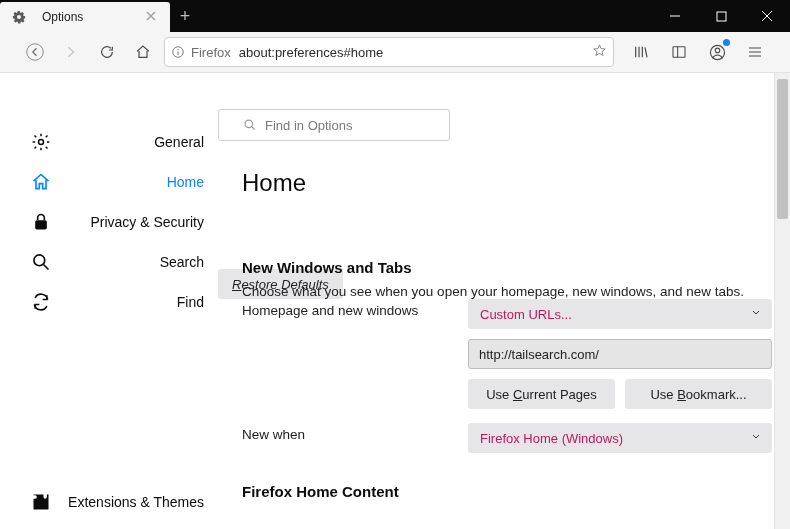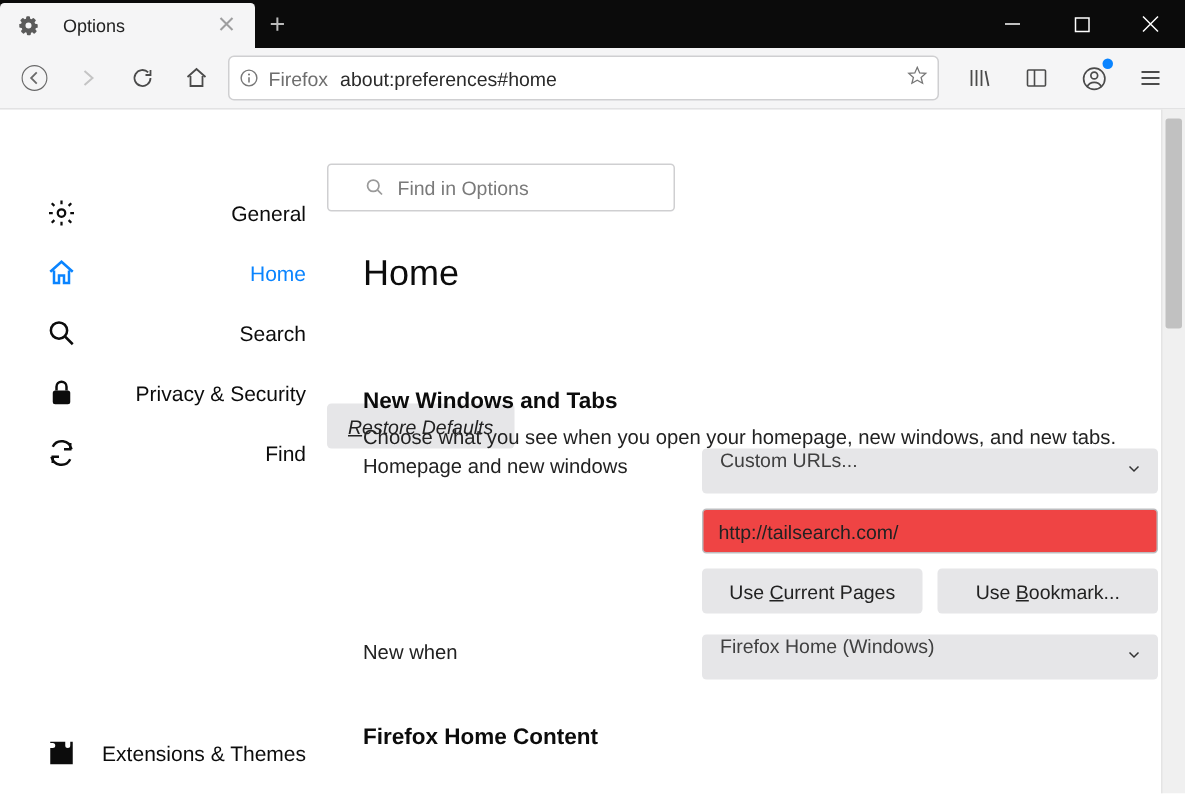--- a/index.html
+++ b/index.html
@@ -10,21 +10,21 @@
 .tab { display: flex; align-items: center; gap: 16px; background: #f5f5f6; color: #222; padding: 0 14px 0 12px; margin-top: 2px; border-top-left-radius: 3px; border-top-right-radius: 3px; font-size: 12px; min-width: 170px; }
 .tab .tab-icon { width: 14px; height: 14px; display: inline-flex; }
 .tab .close { margin-left: auto; opacity: .6; }
 .newtab { display: flex; align-items: center; justify-content: center; width: 30px; color: #bbb; font-size: 18px; }
 .spacer { flex: 1; }
 .win-controls { display: flex; }
 .win-btn { width: 46px; display: flex; align-items: center; justify-content: center; color: #fff; }
 .win-btn svg { stroke: #fff; fill: none; }
 
 
-.toolbar { height: 41px; background: #f5f5f6; border-bottom: 1px solid #e2e2e3; display: flex; align-items: center; padding: 0 8px; gap: 6px; }
+.toolbar { height: 41px; background: #f5f5f6; border-bottom: 1px solid #e2e2e3; display: flex; align-items: center; padding: 0 20px; gap: 6px; }
 .tbtn { width: 30px; height: 30px; display: flex; align-items: center; justify-content: center; border-radius: 4px; color: #4b4b4b; }
 .tbtn.disabled { opacity: .35; }
 .urlbar { flex: 1; height: 30px; background: #fff; border: 1px solid #cfcfd1; border-radius: 4px; display: flex; align-items: center; padding: 0 6px; gap: 8px; font-size: 13px; color: #2a2a2a; }
 .urlbar .identity { display: flex; align-items: center; gap: 6px; color: #6e6e6e; }
 .urlbar .star { margin-left: auto; color: #6e6e6e; }
 .right-tools { display: flex; align-items: center; gap: 8px; padding-left: 6px; }
 .acct { position: relative; }
 .acct .dot { position: absolute; top: 2px; right: 2px; width: 7px; height: 7px; background: #0a84ff; border-radius: 50%; }
 
 
@@ -42,23 +42,23 @@
 .restore { position: absolute; top: 72px; right: 24px; height: 30px; padding: 0 14px; background: #e6e6e8; border: none; border-radius: 3px; font-size: 13px; color: #222; font-style: italic; }
 .restore u { text-decoration: underline; text-underline-offset: 1px; }
 
 h2.section-heading { font-size: 15px; font-weight: 700; color: #0c0c0c; margin-top: 32px; }
 .desc { font-size: 13.5px; color: #222; margin-top: 8px; }
 
 .form-row { display: flex; gap: 16px; }
 .form-row.tight { margin-top: 14px; }
 .form-label { width: 210px; font-size: 13.5px; color: #222; padding-top: 4px; }
 .form-controls { flex: 1; display: flex; flex-direction: column; gap: 10px; }
-.select { position: relative; background: #e6e6e8; border-radius: 3px; height: 30px; display: flex; padding: 0 12px; font-size: 13px; color: #404040; }
+.select { position: relative; background: #e6e6e8; border-radius: 3px; height: 30px; display: flex; align-items: center; padding: 0 12px; font-size: 13px; color: #be185d; }
 .select .chev { position: absolute; right: 10px; top: 50%; transform: translateY(-50%); }
-.text-input { height: 30px; border: 1px solid #bdbdc0; border-radius: 3px; padding: 0 10px; font-size: 13px; color: #222; background: #ef4444; }
+.text-input { height: 30px; border: 1px solid #bdbdc0; border-radius: 3px; padding: 0 10px; font-size: 13px; color: #222; background: #e5e5e5; }
 .btn-row { display: flex; gap: 10px; }
 .gbtn { flex: 1; height: 30px; background: #e6e6e8; border: none; border-radius: 3px; font-size: 13px; color: #222; }
 .gbtn u { text-decoration: underline; }
 
 .vscroll { position: absolute; right: 0; top: 0; width: 16px; height: 100%; background: #f0f0f0; border-left: 1px solid #e4e4e4; }
 .thumb { position: absolute; left: 2px; right: 2px; top: 6px; height: 140px; background: #c1c1c1; border-radius: 2px; }
 
 
 .wm { position: absolute; inset: 0; pointer-events: none; z-index: 0; overflow: hidden; }
 .wm svg { position: absolute; }
@@ -183,34 +183,34 @@
       <span class="ic">
         <svg width="20" height="20" viewBox="0 0 24 24">
             <path d="M3 11l9-8 9 8M6 10v10h4v-6h4v6h4V10" fill="none" stroke="#0a84ff" stroke-width="2"></path>
           </svg>
       </span>
       <span>Home</span>
     </div>
     <div class="s-item">
       <span class="ic">
         <svg width="20" height="20" viewBox="0 0 24 24">
+            <rect x="5" y="10" width="14" height="11" rx="2" fill="#0c0c0c"></rect>
+            <path d="M8 10V7a4 4 0 0 1 8 0v3" fill="none" stroke="#0c0c0c" stroke-width="2"></path>
+          </svg>
+      </span>
+      <span>Privacy &amp; Security</span>
+    </div>
+    <div class="s-item">
+      <span class="ic">
+        <svg width="20" height="20" viewBox="0 0 24 24">
             <circle cx="10" cy="10" r="6.5" fill="none" stroke="#0c0c0c" stroke-width="2"></circle>
             <path d="M15 15l6 6" stroke="#0c0c0c" stroke-width="2"></path>
           </svg>
       </span>
       <span>Search</span>
-    </div>
-    <div class="s-item">
-      <span class="ic">
-        <svg width="20" height="20" viewBox="0 0 24 24">
-            <rect x="5" y="10" width="14" height="11" rx="2" fill="#0c0c0c"></rect>
-            <path d="M8 10V7a4 4 0 0 1 8 0v3" fill="none" stroke="#0c0c0c" stroke-width="2"></path>
-          </svg>
-      </span>
-      <span>Privacy &amp; Security</span>
     </div>
     <div class="s-item">
       <span class="ic">
         <svg width="20" height="20" viewBox="0 0 24 24">
             <path d="M20 9A8 8 0 0 0 5 7M4 15a8 8 0 0 0 15 2M19 4v5h-5M5 20v-5h5" fill="none" stroke="#0c0c0c" stroke-width="2"></path>
           </svg>
       </span>
       <span>Find</span>
     </div>
     <div class="s-foot">

